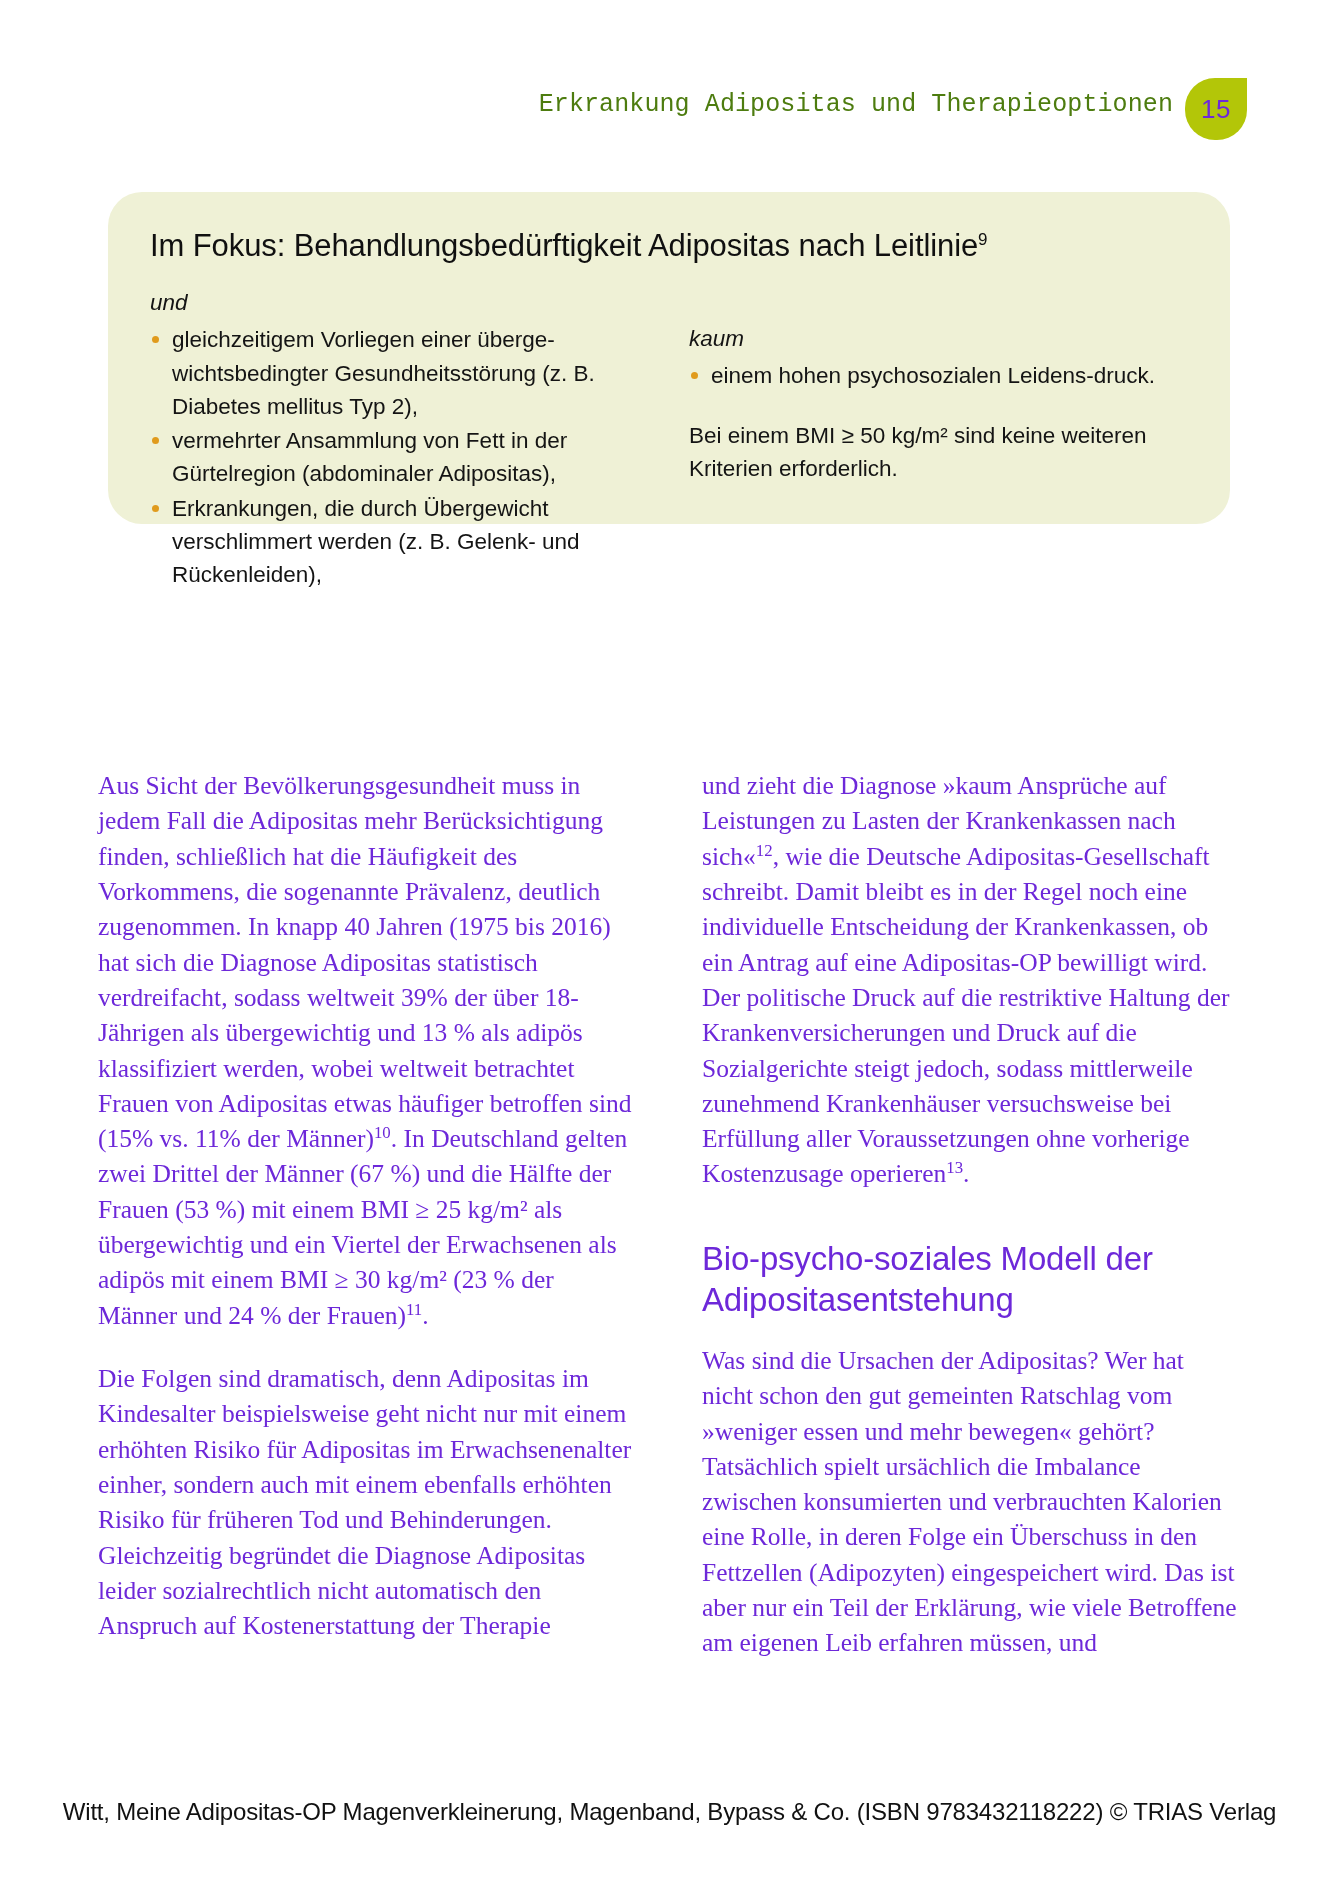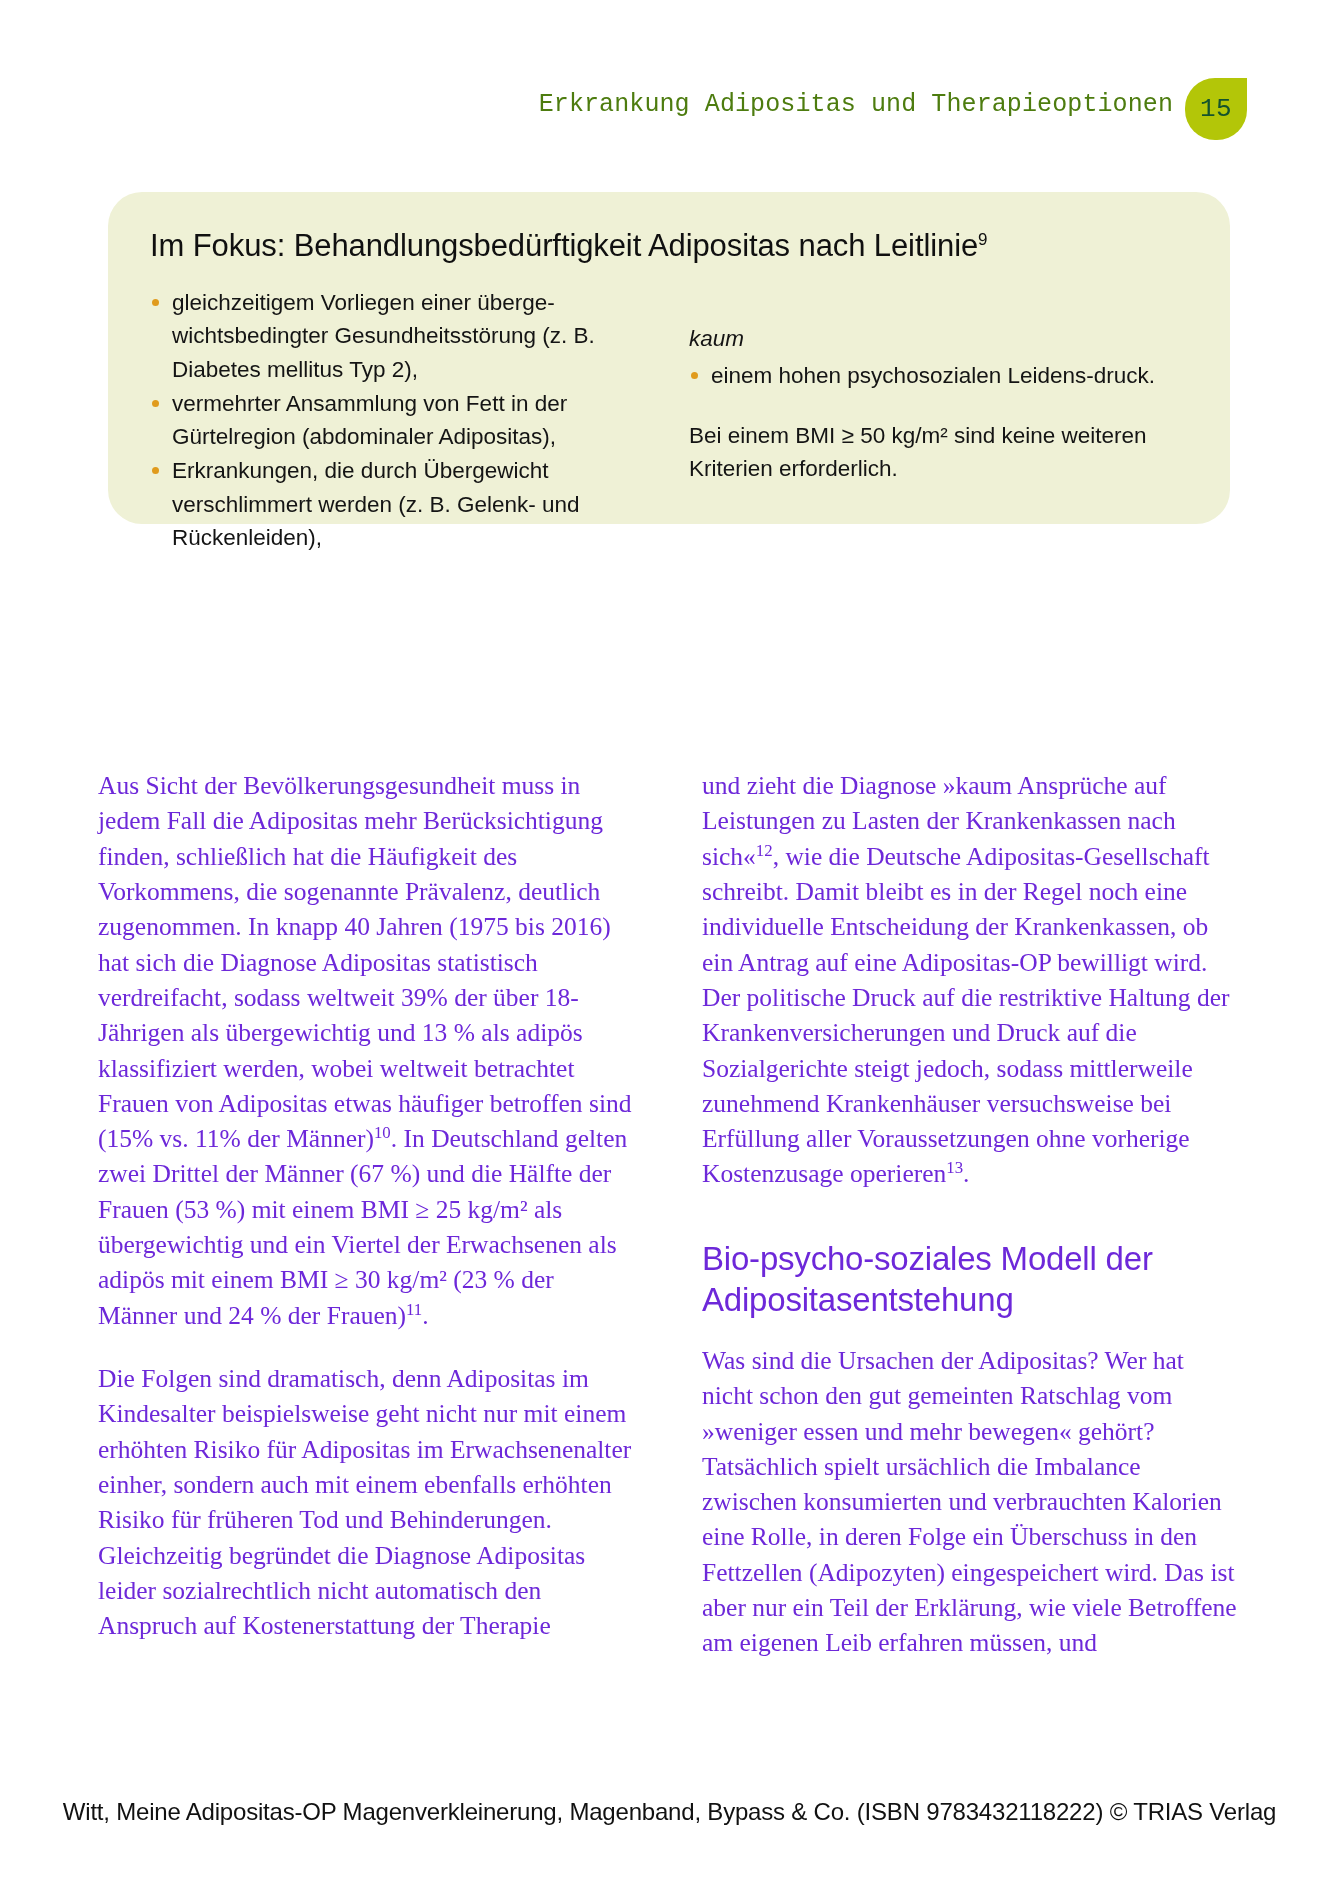--- a/index.html
+++ b/index.html
@@ -36,22 +36,22 @@
     text-align: center;
   }
   .page-badge {
     position: absolute;
     right: 92px;
     top: 0px;
     width: 62px;
     height: 62px;
     background: #b3c608;
     border-radius: 30px 0 30px 30px;
-    color: #14532d;
-    font-family: Liberation Mono, monospace;
+    color: #6d28d9;
+    font-family: Liberation Sans, sans-serif;
     font-size: 26px;
     display: flex;
     align-items: center;
     justify-content: center;
     letter-spacing: 0.5px;
   }
 
   
   .focus-box {
     position: absolute;
@@ -181,20 +181,21 @@
   <div class="header-title">Erkrankung Adipositas und Therapieoptionen</div>
   <div class="page-badge">15</div>
 </div>
 
 <div class="focus-box">
   <h2 class="focus-title"><span>Im Fokus: Behandlungsbedürftigkeit Adipositas nach Leitlinie</span><sup>9</sup></h2>
 
   <div class="focus-cols">
 
     <div class="focus-col left">
+      <p class="conj">und</p>
       <ul class="focus-list">
         <li>gleichzeitigem Vorliegen einer überge-wichtsbedingter Gesundheitsstörung (z. B. Diabetes mellitus Typ 2),</li>
         <li>vermehrter Ansammlung von Fett in der Gürtelregion (abdominaler Adipositas),</li>
         <li>Erkrankungen, die durch Übergewicht verschlimmert werden (z. B. Gelenk- und Rückenleiden),</li>
       </ul>
     </div>
 
     <div class="focus-col right">
       <p class="conj">kaum</p>
       <ul class="focus-list">

